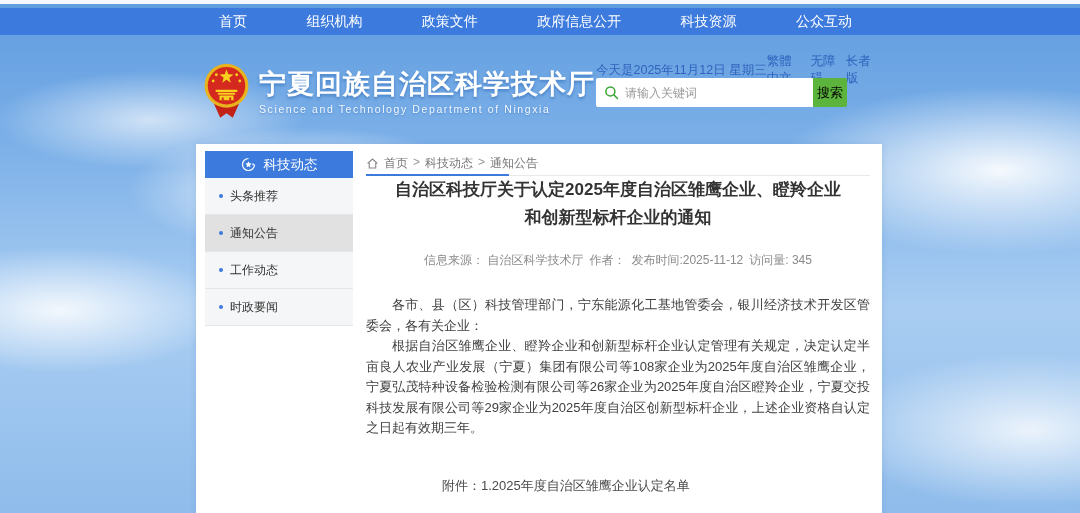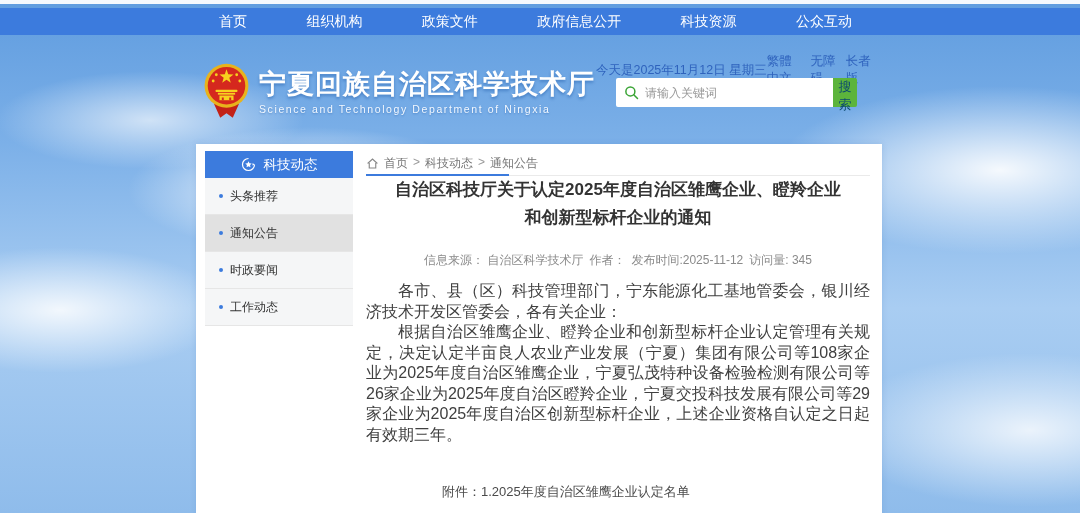--- a/index.html
+++ b/index.html
@@ -52,30 +52,30 @@
     display:flex; justify-content:space-between; align-items:center;
     font-size:12.5px; color:#2f63bd;
   }
   .quick-links { display:flex; gap:9px; }
   .quick-links span { cursor:pointer; }
   .date-text { white-space:nowrap; }
 
   .search-row { position:absolute; left:596px; top:43px; display:flex; }
   .search-box {
     width:217px; height:29px; background:#fff; display:flex; align-items:center;
-    padding-left:8px; border-radius:2px 0 0 2px;margin-left:20px;
+    padding-left:8px; border-radius:2px 0 0 2px;
   }
   .search-box input {
     border:none; outline:none; font-size:12px; color:#555; width:175px;
     font-family:inherit; background:transparent;
   }
   .search-box input::placeholder { color:#999; }
   .search-icon { width:15px; height:15px; margin-right:6px; flex:0 0 auto; }
   .search-btn {
-    width:24px; height:29px; background:var(--green,#5cb43c); color:#0c4a6e;
+    width:34px; height:29px; background:var(--green,#5cb43c); color:#000000;
     border:none; font-size:13px; cursor:pointer; border-radius:0 2px 2px 0;
     font-family:Liberation Serif, serif;
   }
 
   
   .main-panel {
     position:absolute; left:196px; top:140px; width:686px; height:373px;
     background:#fff; box-shadow:0 0 6px rgba(60,110,180,.18);
   }
 
@@ -113,21 +113,21 @@
   }
 
   .article-title {
     text-align:center; font-size:17px; font-weight:bold;
     color:#333; line-height:28px;
   }
   .article-meta {
     margin-top:20px; text-align:center; font-size:12px; color:#8a8a8a;
     display:flex; justify-content:center; gap:6px;
   }
-  .article-body { margin-top:12px; font-size:16px; color:#404040; line-height:20.5px; text-align:justify; }
+  .article-body { margin-top:26px; font-size:13px; color:#404040; line-height:20.5px; text-align:justify; }
   .article-body p { text-indent:2em; }
 
   .attachments { margin-top:36px; margin-left:76px; display:flex; font-size:13px; color:#4a4a4a; line-height:21.5px; }
   .attach-items div { cursor:pointer; }
 </style>
 </head>
 <body>
 
 <div class="topnav">
   <div class="topnav-inner">
@@ -199,25 +199,25 @@
         <li class="sidebar-item">
           <span class="dot"></span>
           <span>头条推荐</span>
         </li>
         <li class="sidebar-item active">
           <span class="dot"></span>
           <span>通知公告</span>
         </li>
         <li class="sidebar-item">
           <span class="dot"></span>
+          <span>工作动态</span>
+        </li>
+        <li class="sidebar-item">
+          <span class="dot"></span>
           <span>时政要闻</span>
-        </li>
-        <li class="sidebar-item">
-          <span class="dot"></span>
-          <span>工作动态</span>
         </li>
       </ul>
   </div>
 
   <div class="article">
     <div class="breadcrumb">
       <svg viewBox="0 0 16 16">
         <path d="M2 8 L8 2.5 L14 8" fill="none" stroke="#888" stroke-width="1.4"></path>
         <path d="M4 7.5 V13.5 H12 V7.5" fill="none" stroke="#888" stroke-width="1.4"></path>
       </svg>

